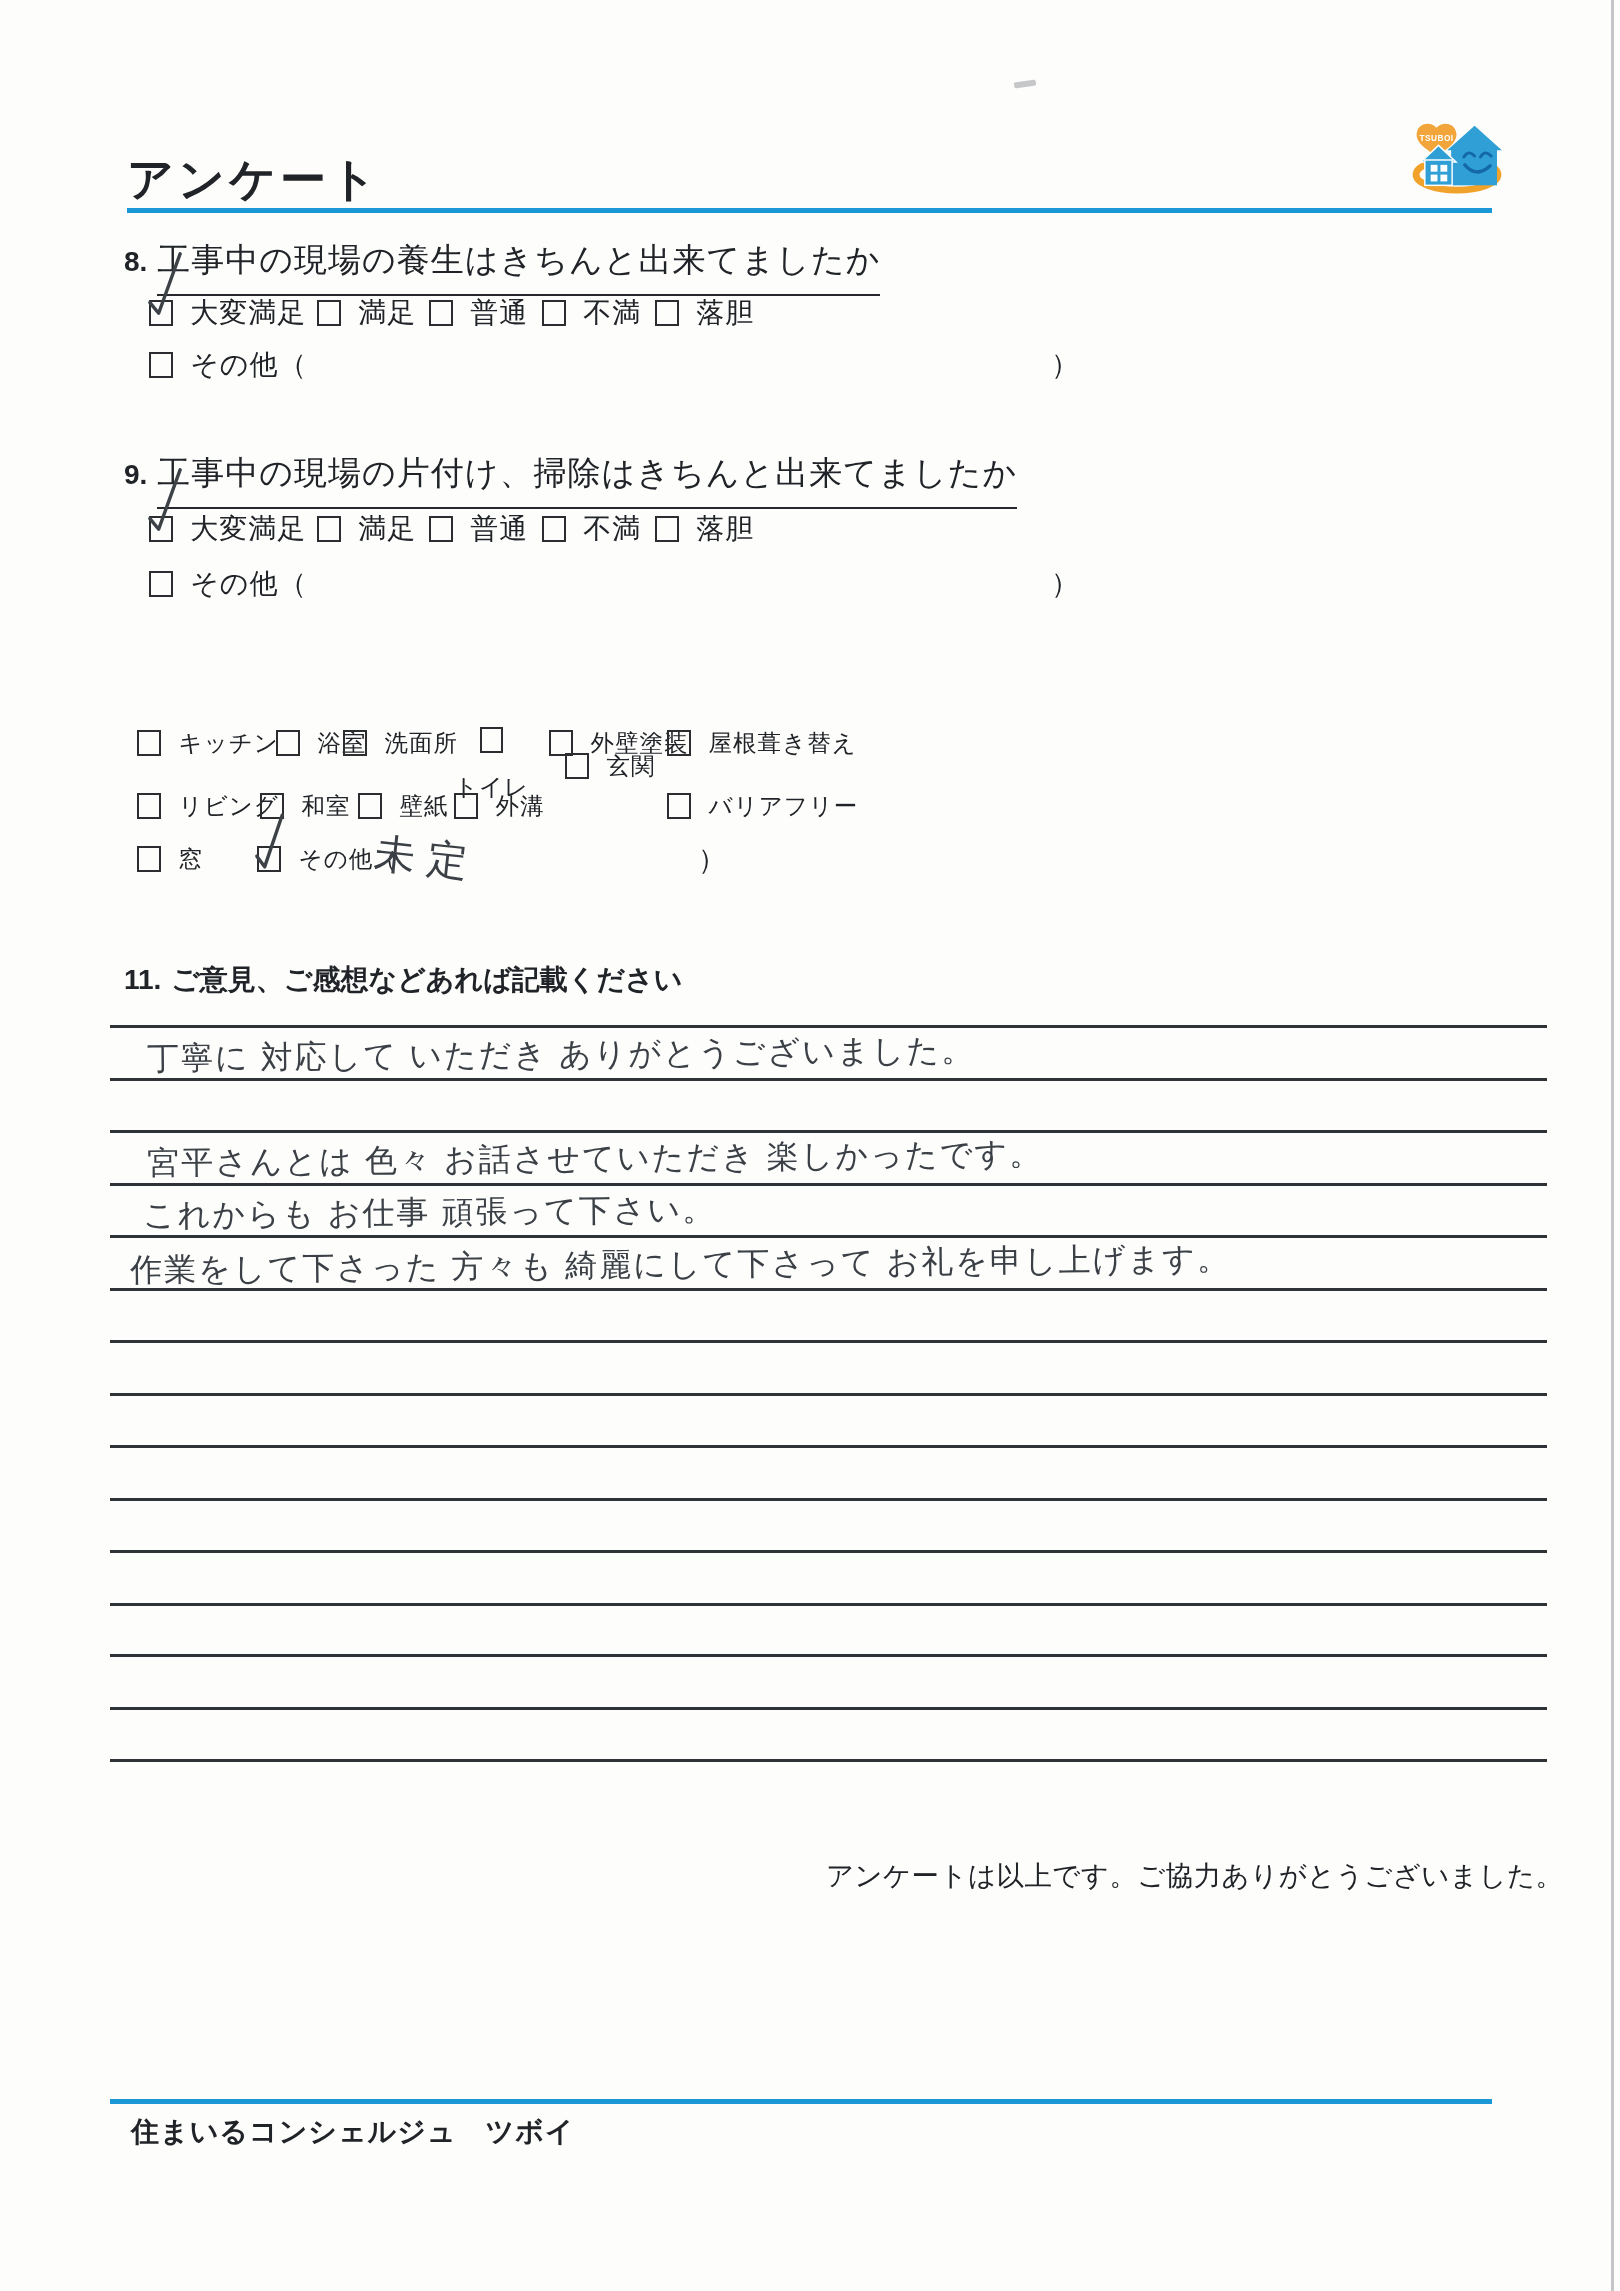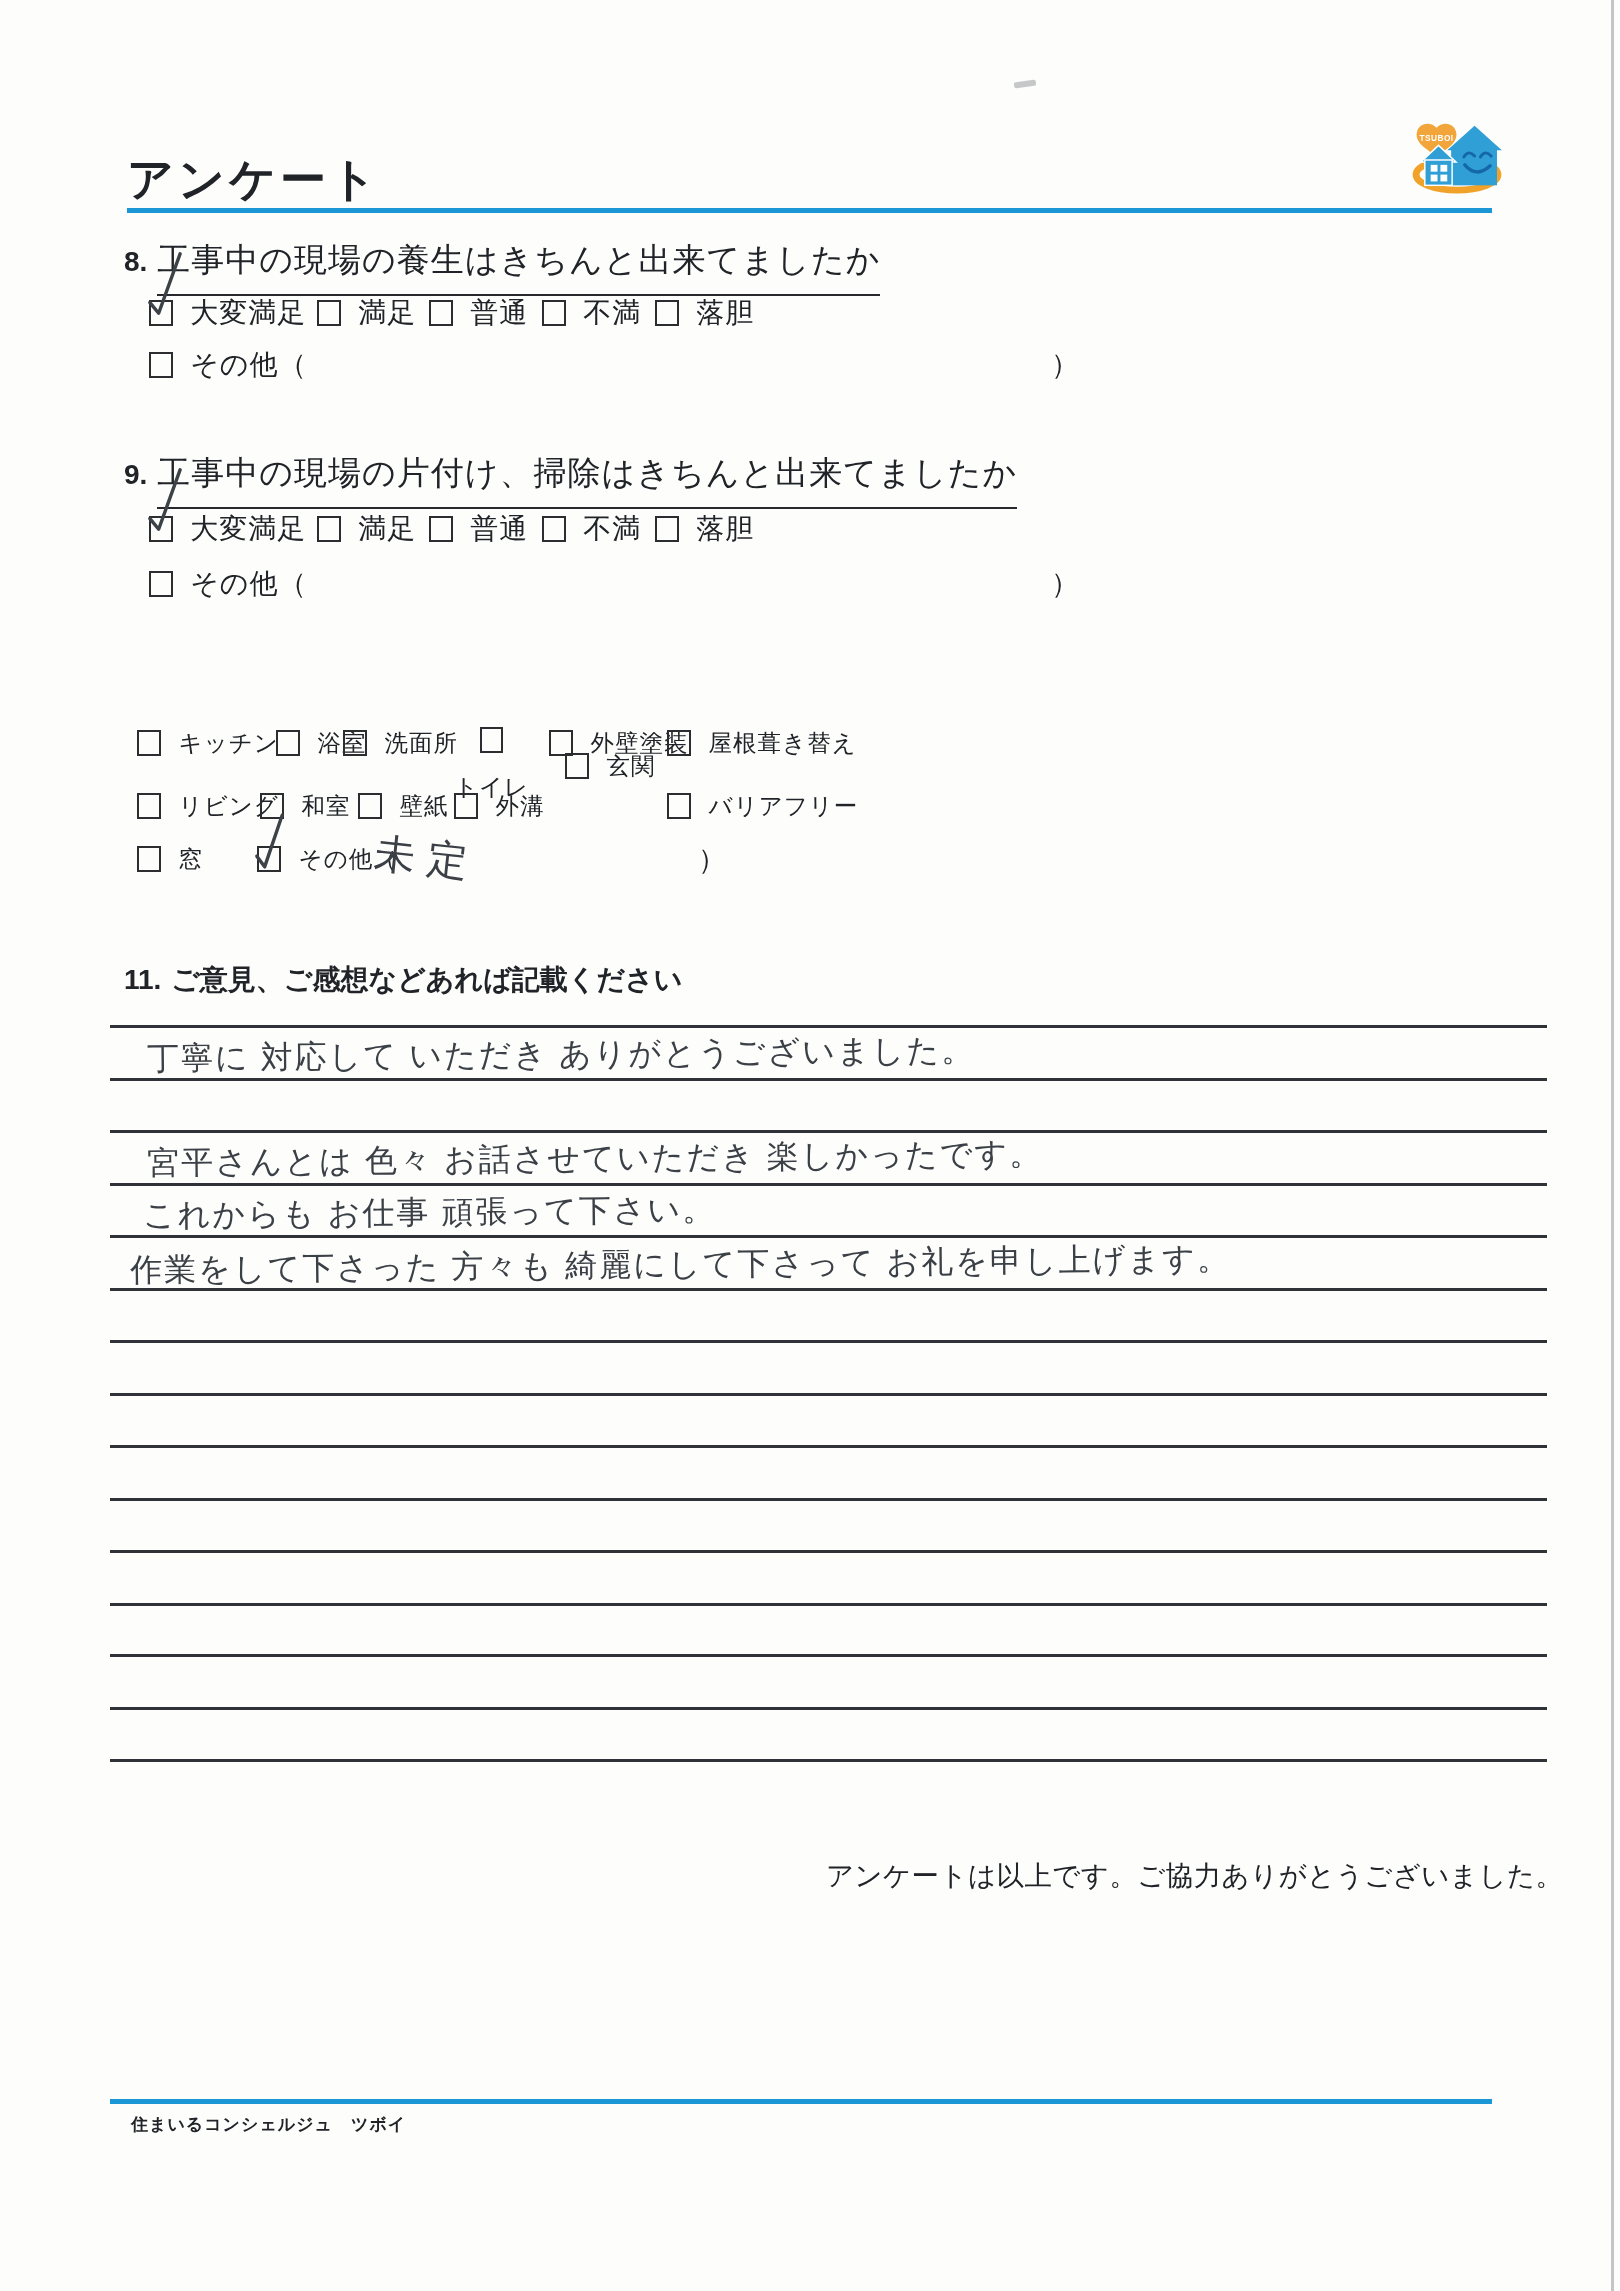--- a/index.html
+++ b/index.html
@@ -23,21 +23,21 @@
   .opt-label-sm{font-size:23.5px;letter-spacing:1px;}
   .paren{font-size:28px;}
   
   .check{position:absolute;}
   .check path{stroke:#3d4247;stroke-width:3.5px;fill:none;stroke-linecap:round;stroke-linejoin:round;}
   
   .rule{position:absolute;left:110px;width:1437px;height:2.9px;background:#2f3236;}
   .hw{position:absolute;color:#3b4046;font-size:32px;letter-spacing:2px;transform:rotate(-0.6deg);white-space:nowrap;}
   .hw-other{position:absolute;color:#3b4046;font-size:41px;letter-spacing:11.8px;transform:rotate(6deg);white-space:nowrap;}
   .closing{font-size:27.4px;letter-spacing:0.5px;white-space:nowrap;}
-  .footer-text{font-size:17px;font-weight:bold;letter-spacing:1px;white-space:nowrap;}
+  .footer-text{font-size:28px;font-weight:bold;letter-spacing:1px;white-space:nowrap;}
   .scan-edge{position:absolute;background:#c3c5c7;}
   .scan-smudge{position:absolute;background:#a7aaac;opacity:0.65;transform:rotate(-8deg);border-radius:2px;}
 </style>
 </head>
 <body>
 
 <div class="page">
 
   <div class="scan-edge" style="left:1611px;top:0;width:2.9px;height:2292px;"></div>
   <div class="scan-smudge" style="left:1014px;top:81px;width:21.6px;height:5.9px;"></div>

